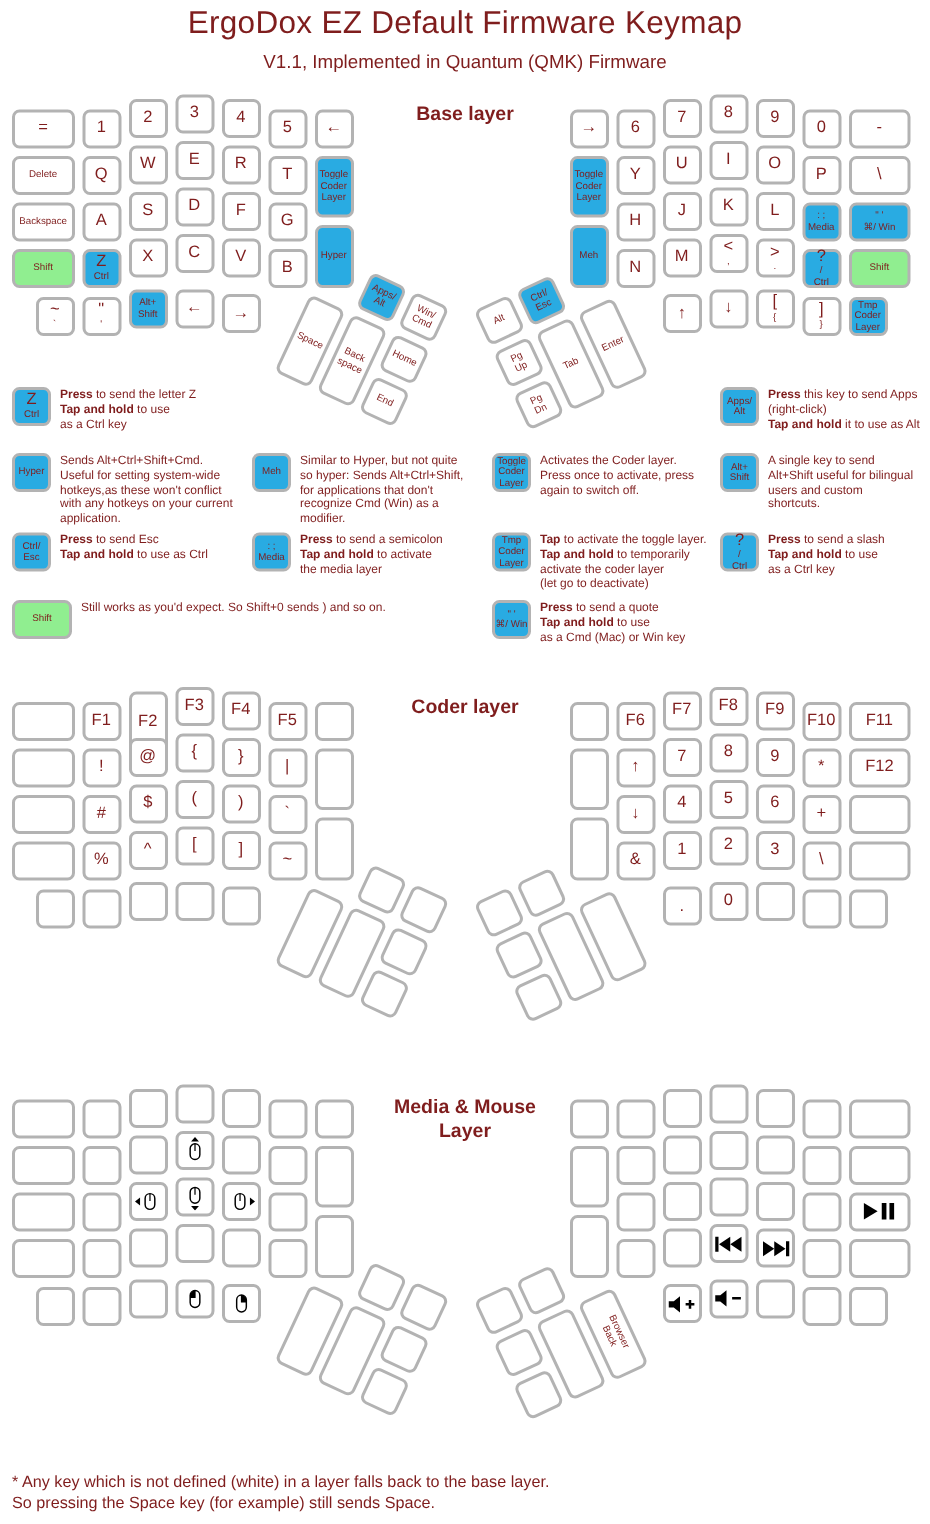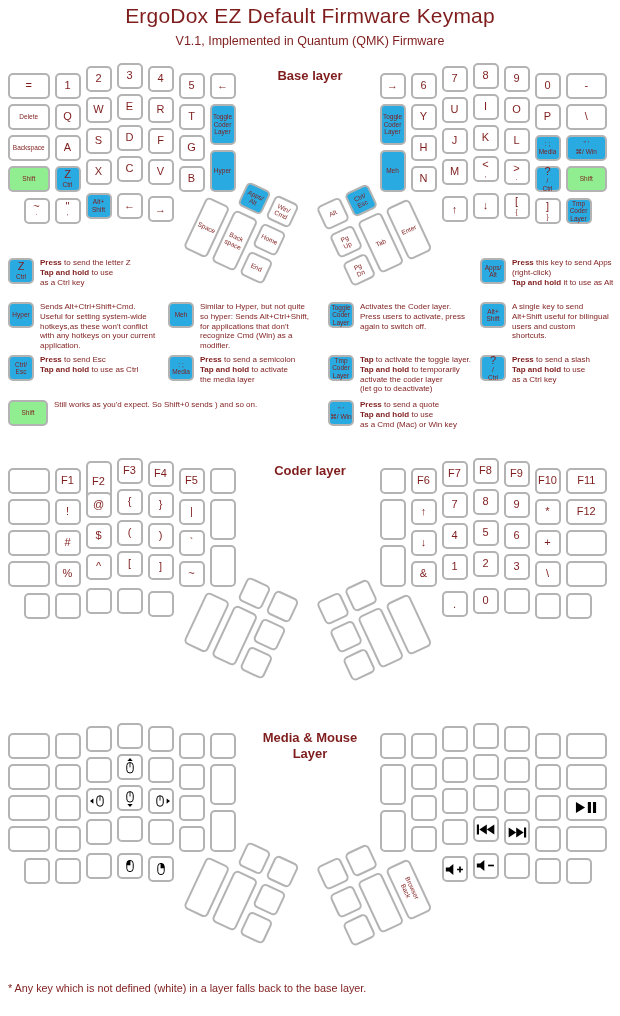--- a/index.html
+++ b/index.html
@@ -329,21 +329,21 @@
             <div class="small">Meh</div>
           </div>
           <div class="lg-text" style="width: 114px;">Similar to Hyper, but not quite so hyper: Sends Alt+Ctrl+Shift, for applications that don't recognize Cmd (Win) as a modifier.</div>
         </div>
         <div class="lg-item" style="left: 328px; top: 52px;">
           <div class="key blue" style="width: 26px; height: 26px;">
             <div class="small">Toggle
 Coder
 Layer</div>
           </div>
-          <div class="lg-text" style="width: 106px;">Activates the Coder layer. Press users to activate, press again to switch off.</div>
+          <div class="lg-text" style="width: 106px;">Activates the Coder layer. Press once to activate, press again to switch off.</div>
         </div>
         <div class="lg-item" style="left: 480px; top: 52px; justify-content: center;">
           <div class="key blue" style="width: 26px; height: 26px;">
             <div class="small">Alt+
 Shift</div>
           </div>
           <div class="lg-text" style="width: 100px;">A single key to send Alt+Shift useful for bilingual users and custom shortcuts.</div>
         </div>
         <div class="lg-item" style="left: 8px; top: 105px;">
           <div class="key blue" style="width: 26px; height: 26px;">
@@ -736,15 +736,16 @@
           <div class="key" style="width: 26px; height: 57px; left: 62px; top: 31px;">
             <div class="small rot">Browser
 Back</div>
           </div>
         </div>
       </div>
   </section>
 
   <footer style="top:981px">
     <div>* Any key which is not defined (white) in a layer falls back to the base layer.</div>
+    <div>So pressing the Space key (for example) still sends Space.</div>
   </footer>
 
 </div>
 
 </body></html>

